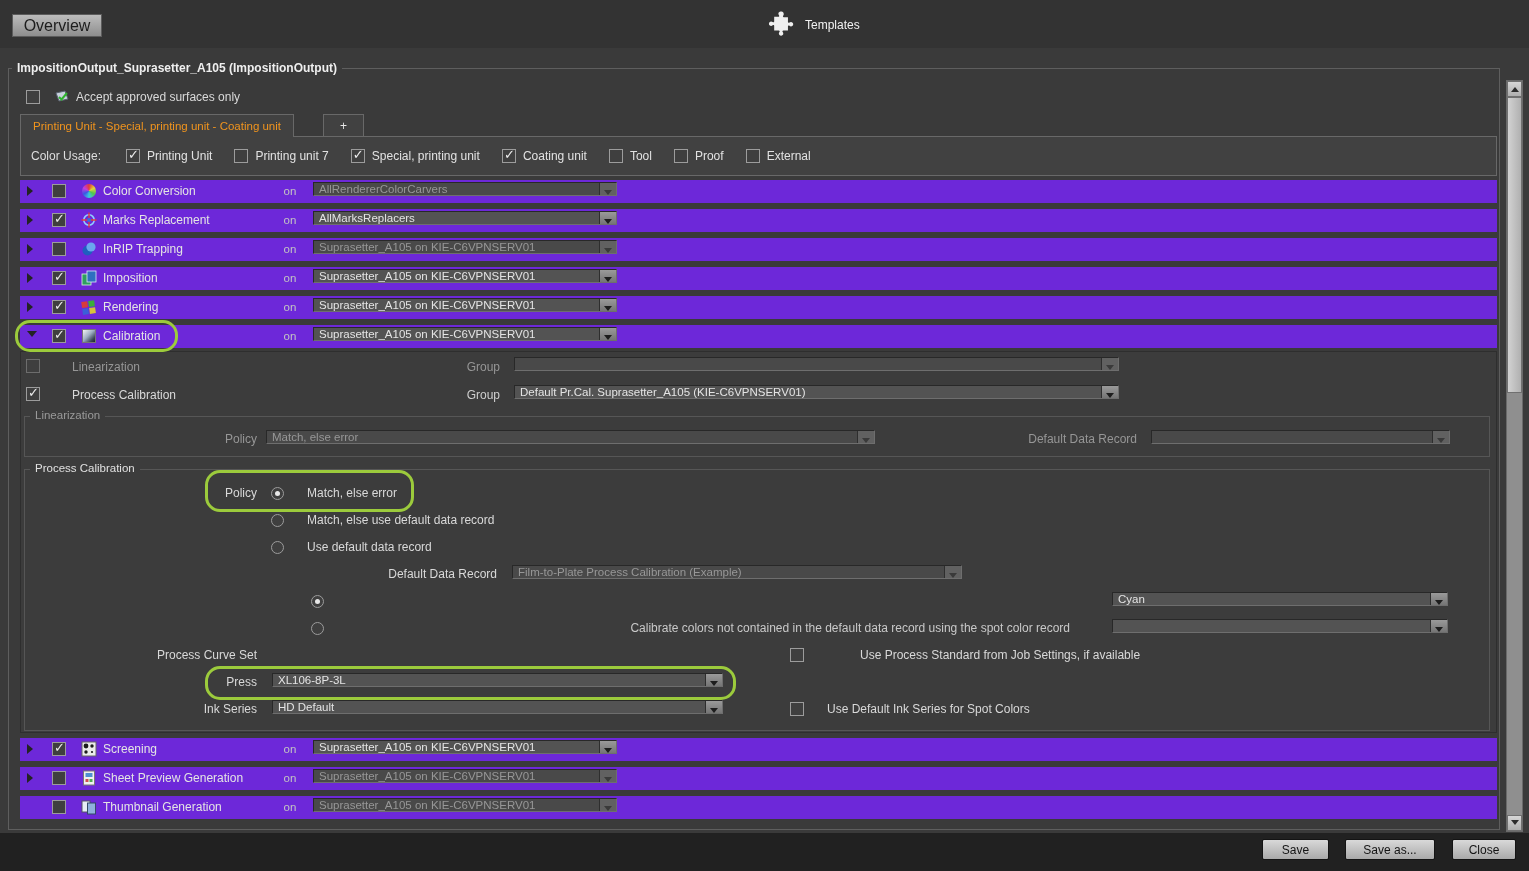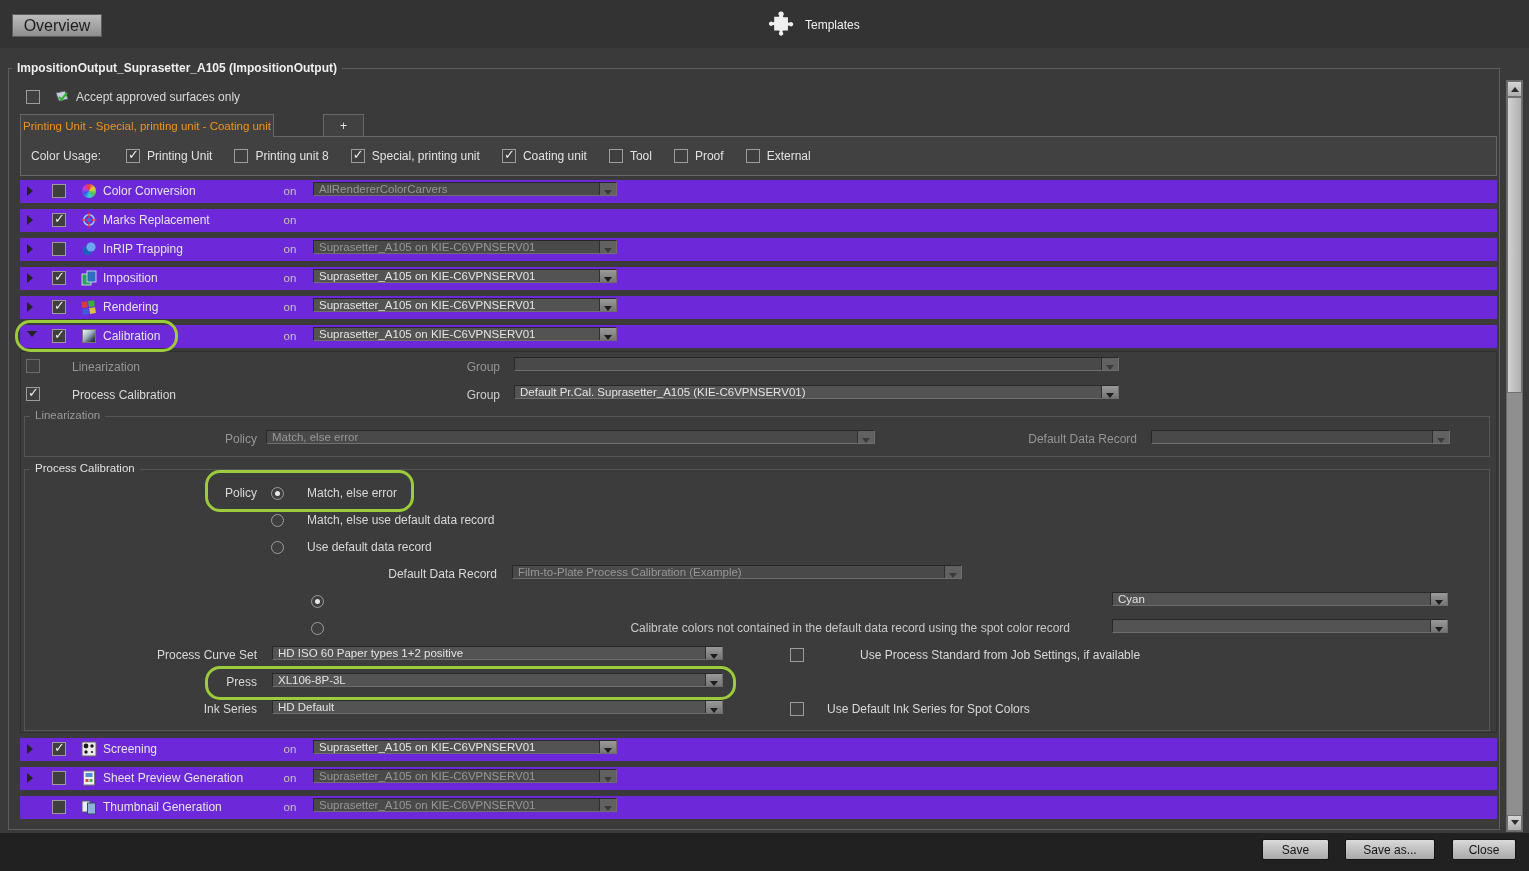--- a/index.html
+++ b/index.html
@@ -21,21 +21,21 @@
   .calpanel{position:absolute;left:20px;top:351px;width:1477px;height:382px;background:#3c3c3c;border:1px solid #2e2e2e}
   .frame-lin{left:24px;top:416px;width:1466px;height:41px;border-color:#565656}
   .frame-pc{left:24px;top:469px;width:1466px;height:262px;border-color:#565656}
   .legend{position:absolute;padding:0 5px;white-space:nowrap;z-index:5}
   .legend-main{left:12px;top:61px;background:#3a3a3a;font-weight:bold;color:#efefef}
   .legend-lin{left:30px;top:409px;background:#3c3c3c;color:#9a9a9a;font-size:11.5px}
   .legend-pc{left:30px;top:462px;background:#3c3c3c;color:#e0e0e0;font-size:11.5px}
 
   
   .tab{position:absolute;top:114px;height:23px;background:#414141;border:1px solid #686868;border-bottom:none;
-       display:flex;align-items:center;padding:0 2px;z-index:6;cursor:pointer}
+       display:flex;align-items:center;padding:0 12px;z-index:6;cursor:pointer}
   .tab-main{left:20px;color:#f0941e;font-size:11.5px}
   .tab-add{left:323px;width:41px;justify-content:center;color:#e8e8e8;border-bottom:1px solid #686868}
   .usage-box{position:absolute;left:20px;top:136px;width:1477px;height:40px;background:#414141;border:1px solid #686868;
        display:flex;align-items:center;padding-left:10px}
   .usage-title{margin-right:25px;color:#dedede}
   .usage-item{display:flex;align-items:center;margin-right:22px;cursor:pointer}
   .usage-item .cb{margin-right:7px}
 
   
   .lbl{position:absolute;height:19px;line-height:19px;white-space:nowrap;color:#d9d9d9}
@@ -129,21 +129,21 @@
     </div>
 
   <div class="usage-box">
     <span class="usage-title">Color Usage:</span>
     <span class="usage-item">
         <span class="cb checked"></span>
         <span>Printing Unit</span>
       </span>
     <span class="usage-item">
         <span class="cb"></span>
-        <span>Printing unit 8</span>
+        <span>Printing unit 7</span>
       </span>
     <span class="usage-item">
         <span class="cb checked"></span>
         <span>Special, printing unit</span>
       </span>
     <span class="usage-item">
         <span class="cb checked"></span>
         <span>Coating unit</span>
       </span>
     <span class="usage-item">
@@ -179,20 +179,24 @@
     <span class="cb checked"></span>
     <span class="icon">
         <svg width="16" height="16" viewBox="0 0 16 16">
           <circle cx="8" cy="8" r="5.2" fill="none" stroke="#8fd0ff" stroke-width="1.6"></circle>
           <path d="M8 .5v15M.5 8h15" stroke="#e23b3b" stroke-width="1.4"></path>
           <circle cx="8" cy="8" r="2" fill="#2f6fe0"></circle>
         </svg>
       </span>
     <span class="slabel">Marks Replacement</span>
     <span class="on">on</span>
+    <div class="combo">
+        <span class="val">AllMarksReplacers</span>
+        <span class="arrow"></span>
+      </div>
   </div>
 
   <div class="steprow" style="top:238px">
     <span class="exp"></span>
     <span class="cb"></span>
     <span class="icon">
         <svg width="16" height="16" viewBox="0 0 16 16">
           <circle cx="6.5" cy="9.5" r="5" fill="#1f5fbf"></circle>
           <circle cx="10" cy="6" r="4.6" fill="#6aa7ee"></circle>
         </svg>
@@ -312,24 +316,20 @@
     </div>
 
   <span class="rb" style="left:311px;top:622px"></span>
   <span class="lbl r" style="left:430px;top:619px;width:640px;color:#c9c9c9">Calibrate colors not contained in the default data record using the spot color record</span>
   <div class="combo" style="left:1112px;top:619px;width:336px">
       <span class="val"></span>
       <span class="arrow"></span>
     </div>
 
   <span class="lbl r" style="left:137px;top:646px;width:120px">Process Curve Set</span>
-  <div class="combo" style="left:272px;top:646px;width:451px">
-      <span class="val">HD ISO 60 Paper types 1+2 positive</span>
-      <span class="arrow"></span>
-    </div>
   <span class="cb" style="position:absolute;left:790px;top:648px"></span>
   <span class="lbl" style="left:860px;top:646px">Use Process Standard from Job Settings, if available</span>
 
   <span class="lbl r" style="left:137px;top:673px;width:120px">Press</span>
   <div class="combo" style="left:272px;top:673px;width:451px">
       <span class="val">XL106-8P-3L</span>
       <span class="arrow"></span>
     </div>
 
   <span class="lbl r" style="left:137px;top:700px;width:120px">Ink Series</span>

